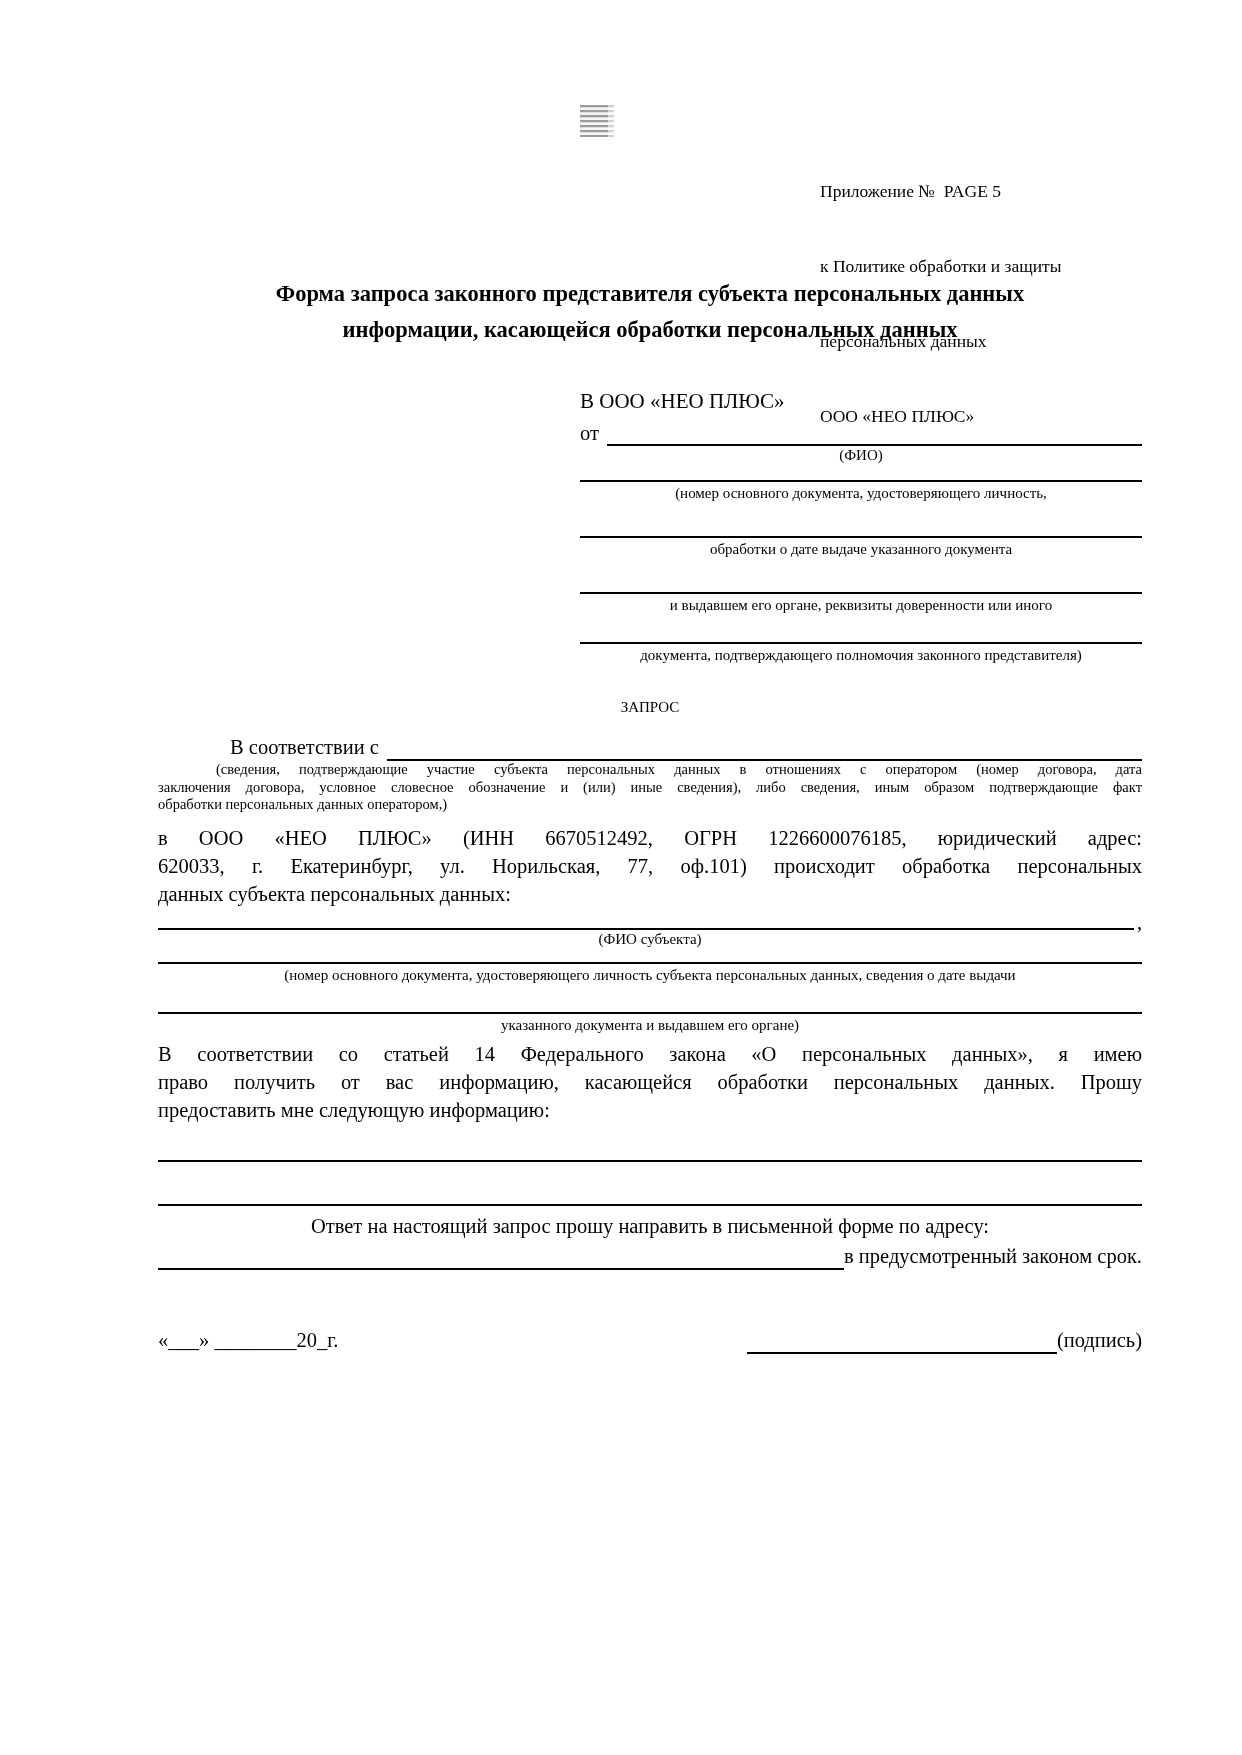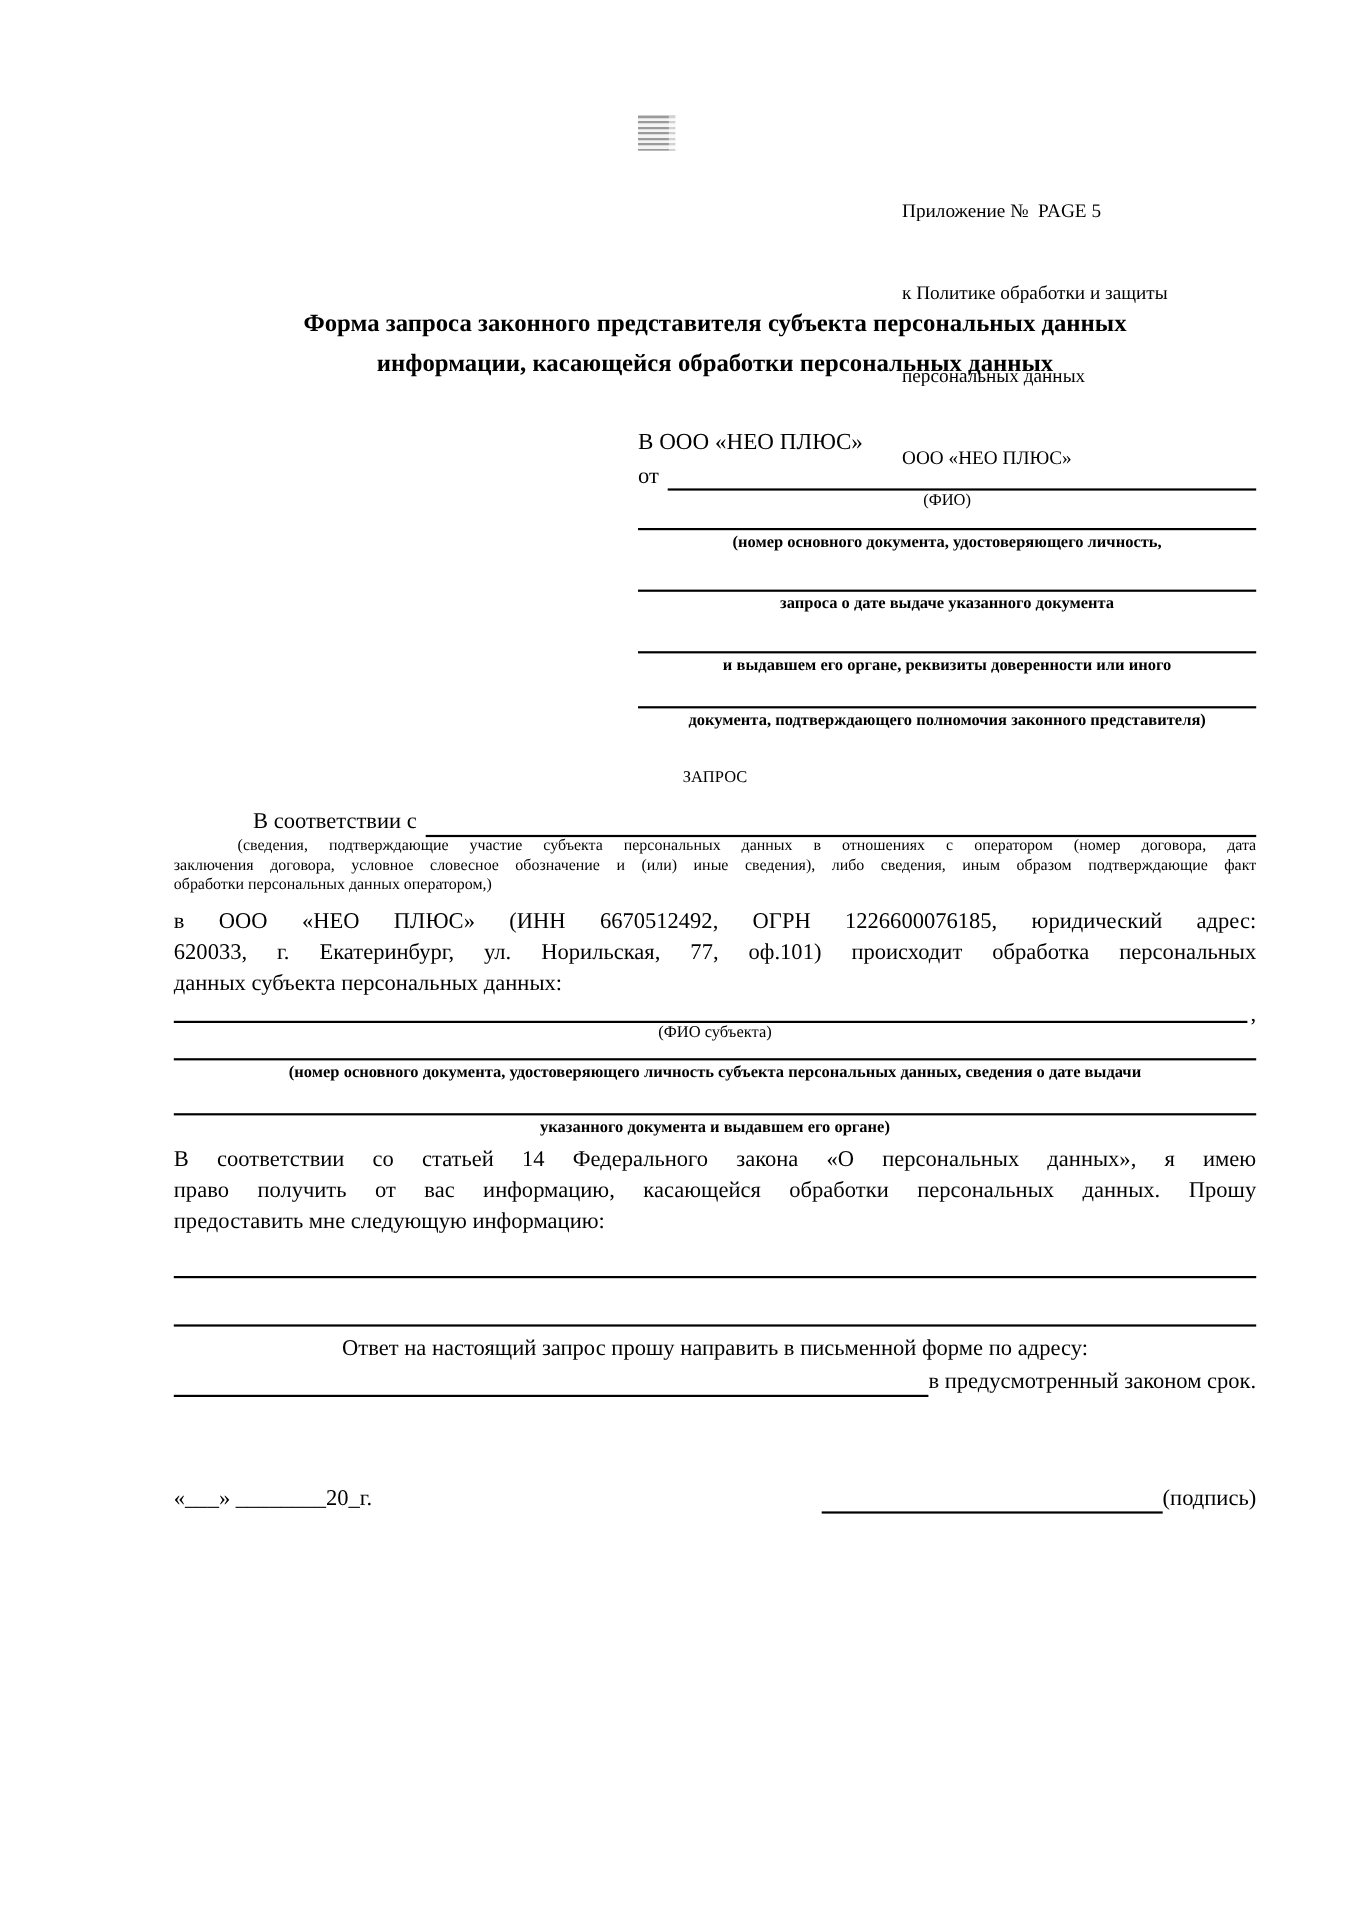--- a/index.html
+++ b/index.html
@@ -36,21 +36,21 @@
   
   .title { margin-top: 45px; text-align: center; font-weight: bold; font-size: 22.5px; line-height: 36px; }
   
   .addressee { margin-top: 40px; margin-left: 422px; font-size: 20.5px; }
   .addr-to { font-size: 21px; line-height: 26px; }
   .from-line { display: flex; align-items: flex-end; margin-top: 6px; line-height: 26px; }
   .from-line .uline { flex: 1; margin-left: 8px; height: 24px; }
   .uline { border-bottom: 2px solid #000; }
   .caption { font-size: 15px; line-height: 18px; text-align: center; }
   .fill-line { height: 14px; border-bottom: 2px solid #000; }
-  .fill-group .caption { margin-top: 2px; font-weight: bold; }
+  .fill-group .caption { margin-top: 2px; }
   .g1 .fill-line { margin-top: 4px; }
   .g2 .fill-line, .g3 .fill-line { margin-top: 22px; }
   .g4 .fill-line { margin-top: 16px; }
   
   .zapros { margin-top: 30px; text-align: center; font-size: 15px; line-height: 26px; }
   .intro-line { display: flex; align-items: flex-end; margin-top: 14px; font-size: 20.5px; line-height: 27px; text-align: right; }
   .intro-line .lbl { padding-left: 72px; white-space: nowrap; }
   .intro-line .uline { flex: 1; margin-left: 8px; height: 25px; }
   .small-note { font-size: 14.5px; line-height: 17.5px; }
   .small-note .jline:first-child { padding-left: 58px; }
@@ -64,21 +64,21 @@
   .sf2 .fill-line { margin-top: 2px; }
   .sf3 .fill-line { margin-top: 16px; }
   .law-para { margin-top: 6px; }
   .blank1 { margin-top: 24px; }
   .blank2 { margin-top: 30px; }
   .reply-instruction { margin-top: 6px; font-size: 20.5px; line-height: 28px; text-align: center; }
   .reply-fill { display: flex; align-items: flex-end; margin-top: 2px; font-size: 20.5px; line-height: 28px; text-align: center; }
   .reply-fill .uline { flex: 1; height: 24px; }
   .reply-fill .tail { white-space: nowrap; }
   
-  .footer-row { display: flex; justify-content: space-between; align-items: flex-end; margin-top: 78px; font-size: 20.5px; line-height: 28px; }
+  .footer-row { display: flex; justify-content: space-between; align-items: flex-end; margin-top: 56px; font-size: 20.5px; line-height: 28px; }
   .sig-group { display: flex; align-items: flex-end; }
   .sig-group .uline { width: 310px; height: 24px; }
   .sig-group .sig-cap { white-space: nowrap; }
 </style>
 </head>
 <body>
 
 <div class="page">
   <div class="content">
 
@@ -104,21 +104,21 @@
         <span class="uline"></span>
       </div>
       <div class="caption">(ФИО)</div>
 
       <div class="fill-group g1">
         <div class="fill-line"></div>
         <div class="caption">(номер основного документа, удостоверяющего личность,</div>
       </div>
       <div class="fill-group g2">
         <div class="fill-line"></div>
-        <div class="caption">запроса о дате выдаче указанного документа</div>
+        <div class="caption">обработки о дате выдаче указанного документа</div>
       </div>
       <div class="fill-group g3">
         <div class="fill-line"></div>
         <div class="caption">и выдавшем его органе, реквизиты доверенности или иного</div>
       </div>
       <div class="fill-group g4">
         <div class="fill-line"></div>
         <div class="caption">документа, подтверждающего полномочия законного представителя)</div>
       </div>
     </div>

